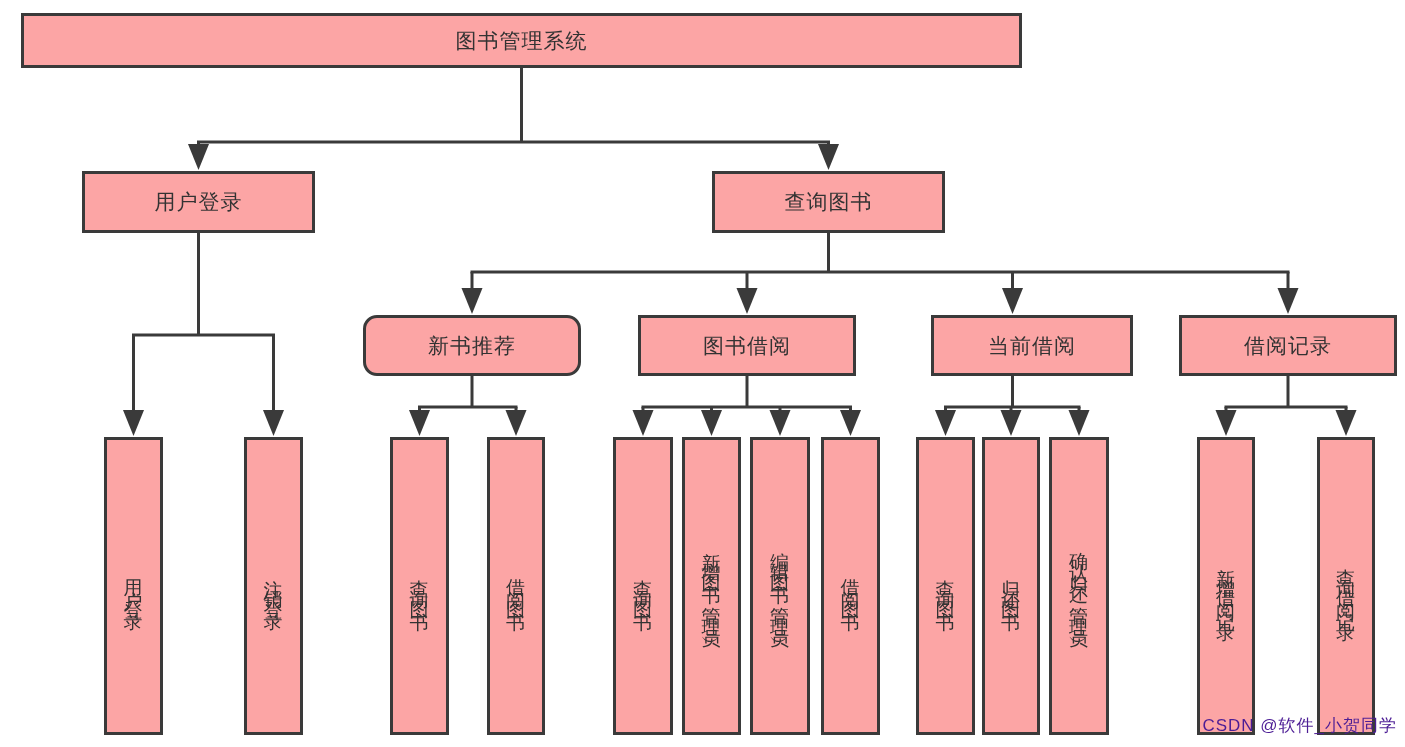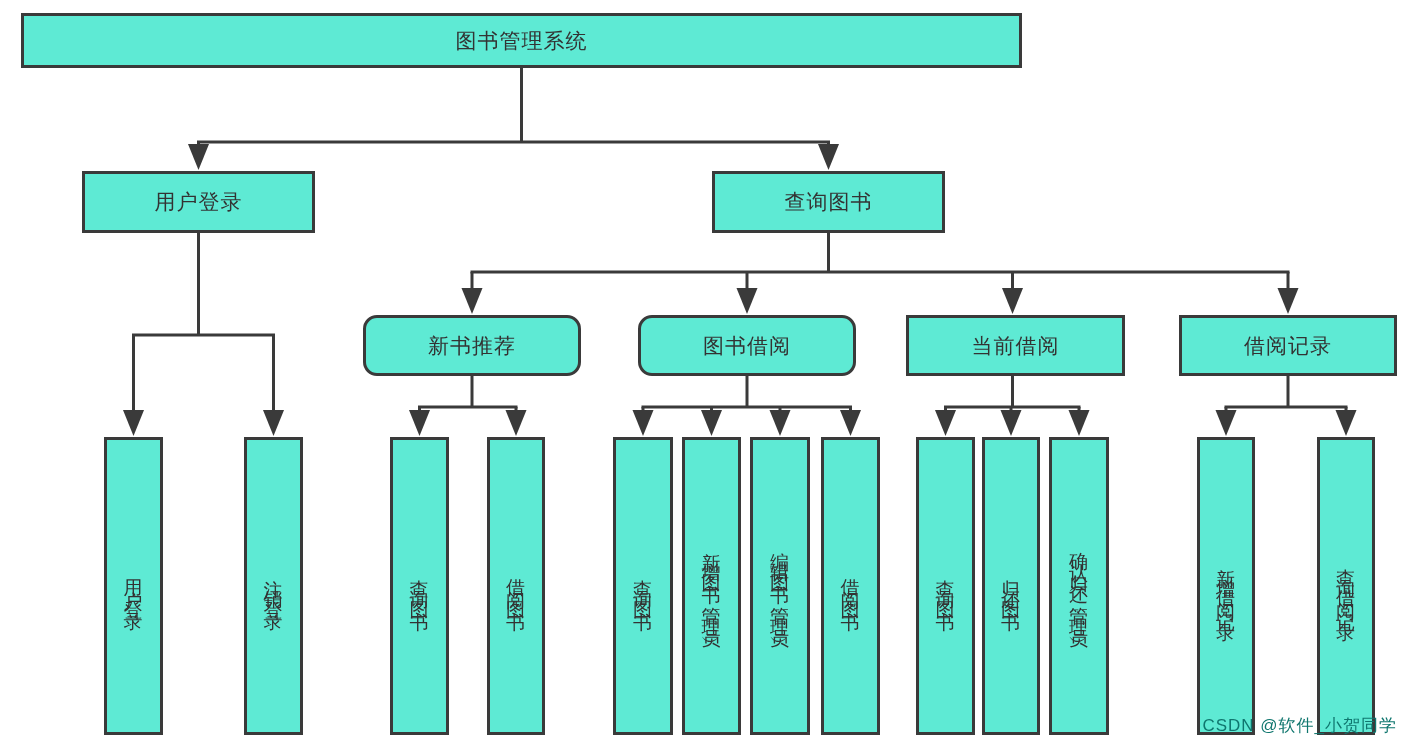--- a/index.html
+++ b/index.html
@@ -7,40 +7,40 @@
     width:1405px;height:747px;position:relative;overflow:hidden;
     background:#ffffff;
     font-family:"Liberation Sans","DejaVu Sans",sans-serif;
     color:#333333;
   }
   svg.wires{position:absolute;left:0;top:0;z-index:1;}
   .box{
     position:absolute;
     box-sizing:border-box;
     border:3px solid #3a3a3a;
-    background:#5eead4;
+    background:#fca5a5;
     display:flex;align-items:center;justify-content:center;
     z-index:2;
   }
   .hlabel{font-size:21px;letter-spacing:1px;white-space:nowrap;}
   .root{left:21px;top:13px;width:1001px;height:55px;}
   .lvl2{top:171px;width:233px;height:62px;}
   .lvl3{top:315px;height:61px;}
   .leaf{top:437px;height:298px;}
   .leaf .vlabel{
     writing-mode:vertical-rl;
     text-orientation:mixed;
     font-size:19px;
     letter-spacing:11px;
     line-height:1;
     white-space:nowrap;
   }
   .watermark{
     position:absolute;right:8px;bottom:10px;z-index:3;
-    font-size:17px;color:#0f766e;letter-spacing:1px;white-space:nowrap;
+    font-size:17px;color:#4c1d95;letter-spacing:1px;white-space:nowrap;
   }
 </style>
 </head>
 <body>
 
 <svg class="wires" width="1405" height="747" viewBox="0 0 1405 747">
   <g stroke="#3a3a3a" stroke-width="3" fill="none">
 
     <path d="M521.5 68 V142"></path>
     <path d="M197 142 H830"></path>
@@ -115,24 +115,24 @@
 <div class="box lvl2" style="left:82px;">
   <span class="hlabel">用户登录</span>
 </div>
 <div class="box lvl2" style="left:712px;">
   <span class="hlabel">查询图书</span>
 </div>
 
 <div class="box lvl3" style="left:363px;width:218px;border-radius:14px;">
   <span class="hlabel">新书推荐</span>
 </div>
-<div class="box lvl3" style="left:638px;width:218px;border-radius:14px;">
+<div class="box lvl3" style="left:638px;width:218px;">
   <span class="hlabel">图书借阅</span>
 </div>
-<div class="box lvl3" style="left:906px;width:219px;align-items:center;">
+<div class="box lvl3" style="left:931px;width:202px;align-items:center;">
   <span class="hlabel">当前借阅</span>
 </div>
 <div class="box lvl3" style="left:1179px;width:218px;">
   <span class="hlabel">借阅记录</span>
 </div>
 
 <div class="box leaf" style="left:104px;width:59px;">
   <span class="vlabel">用户登录</span>
 </div>
 <div class="box leaf" style="left:244px;width:59px;">

